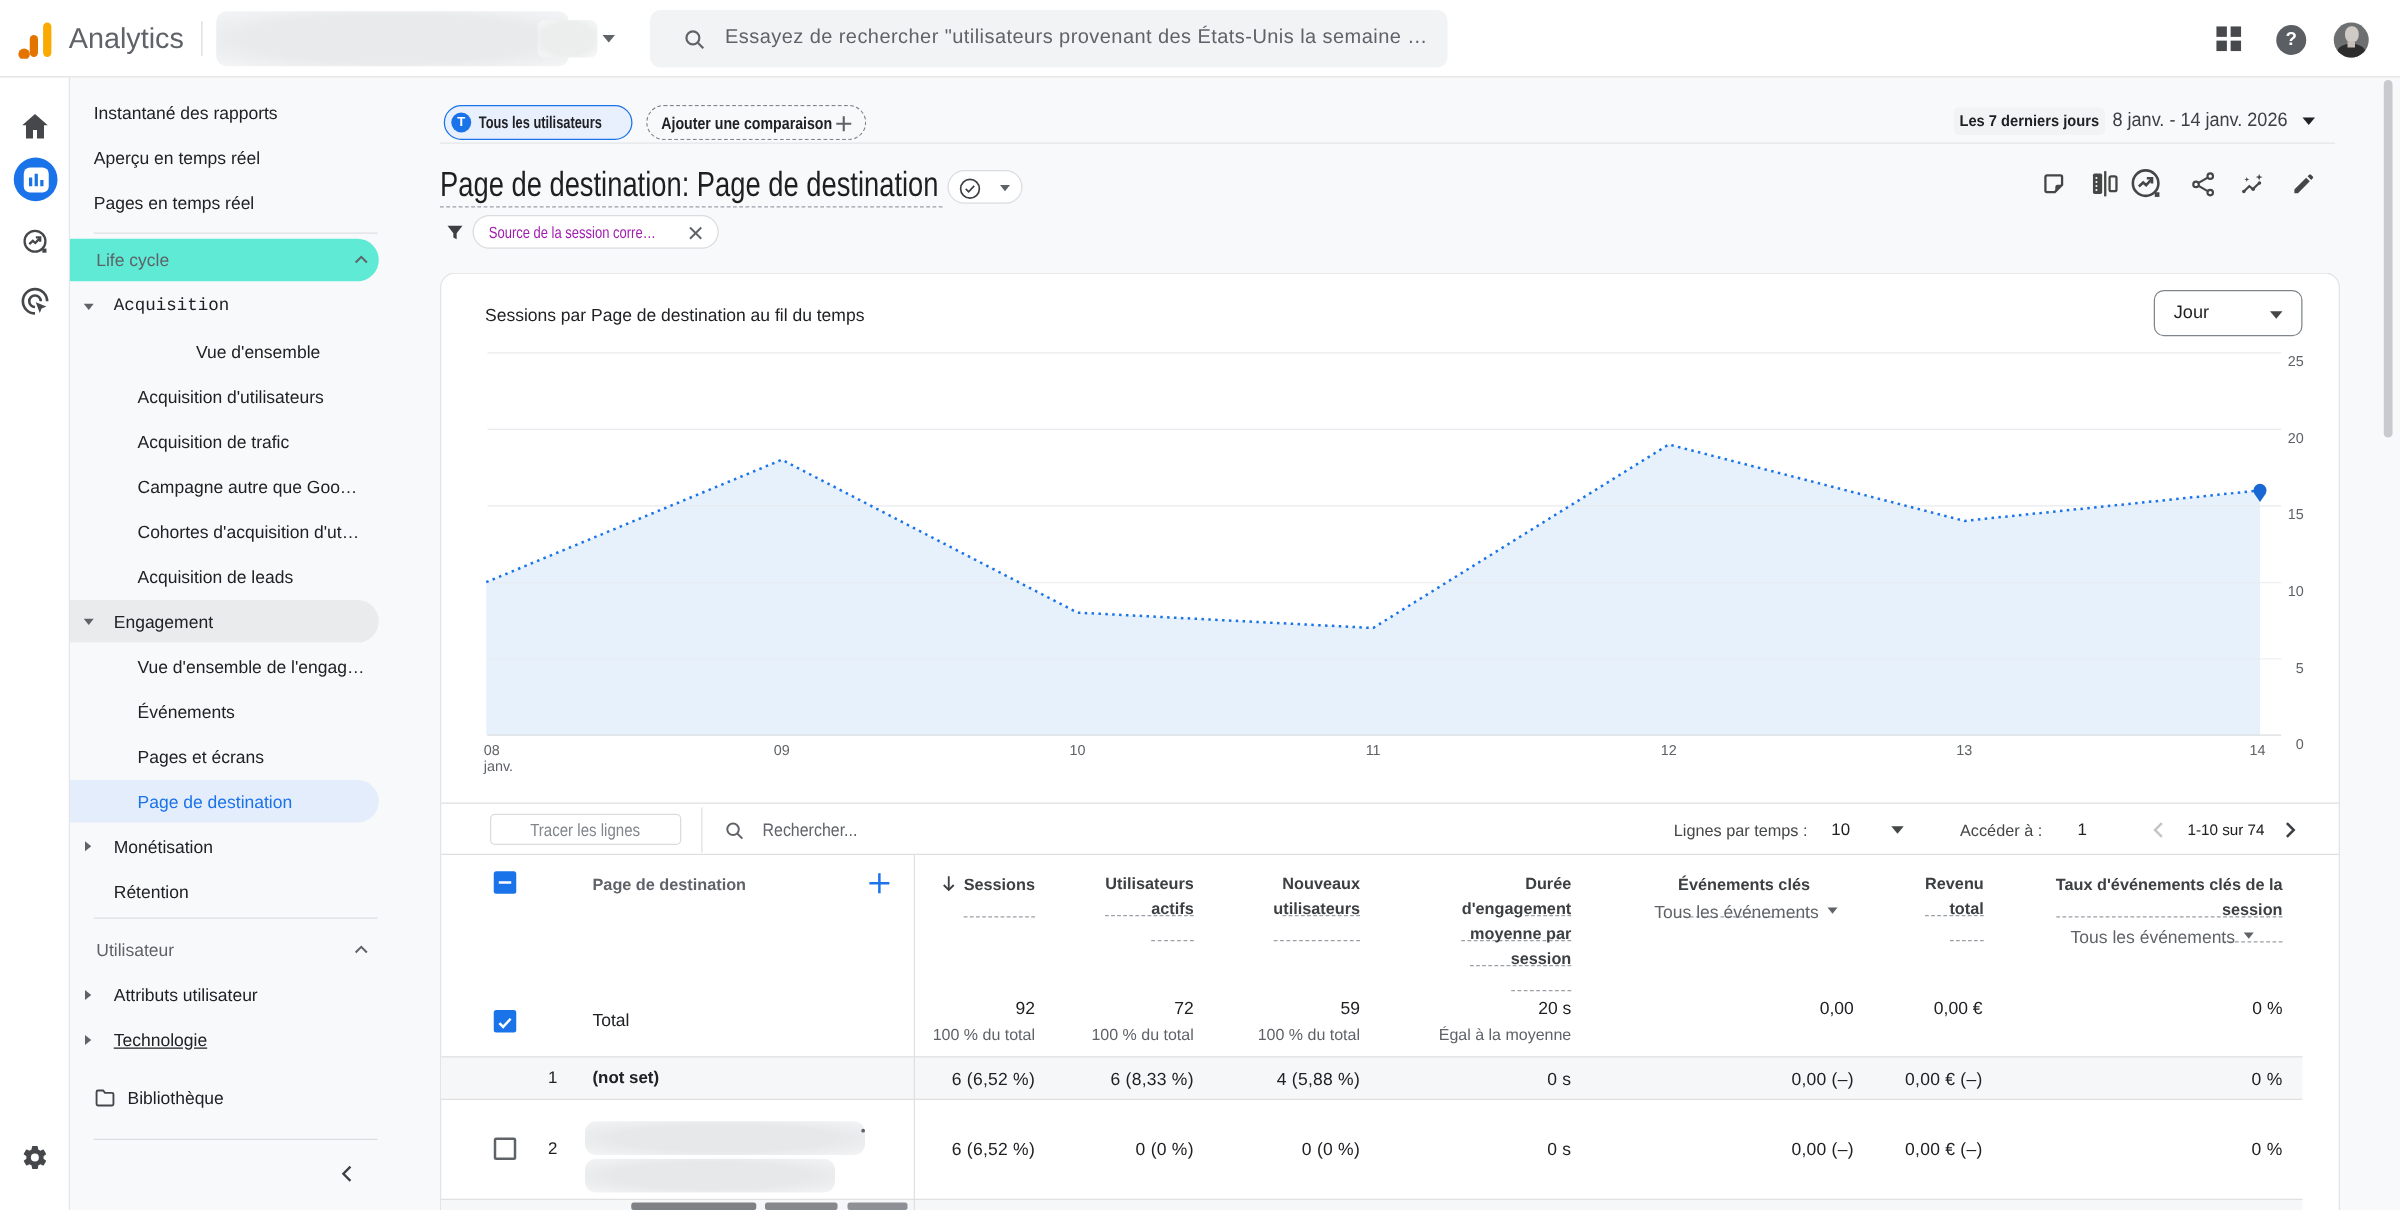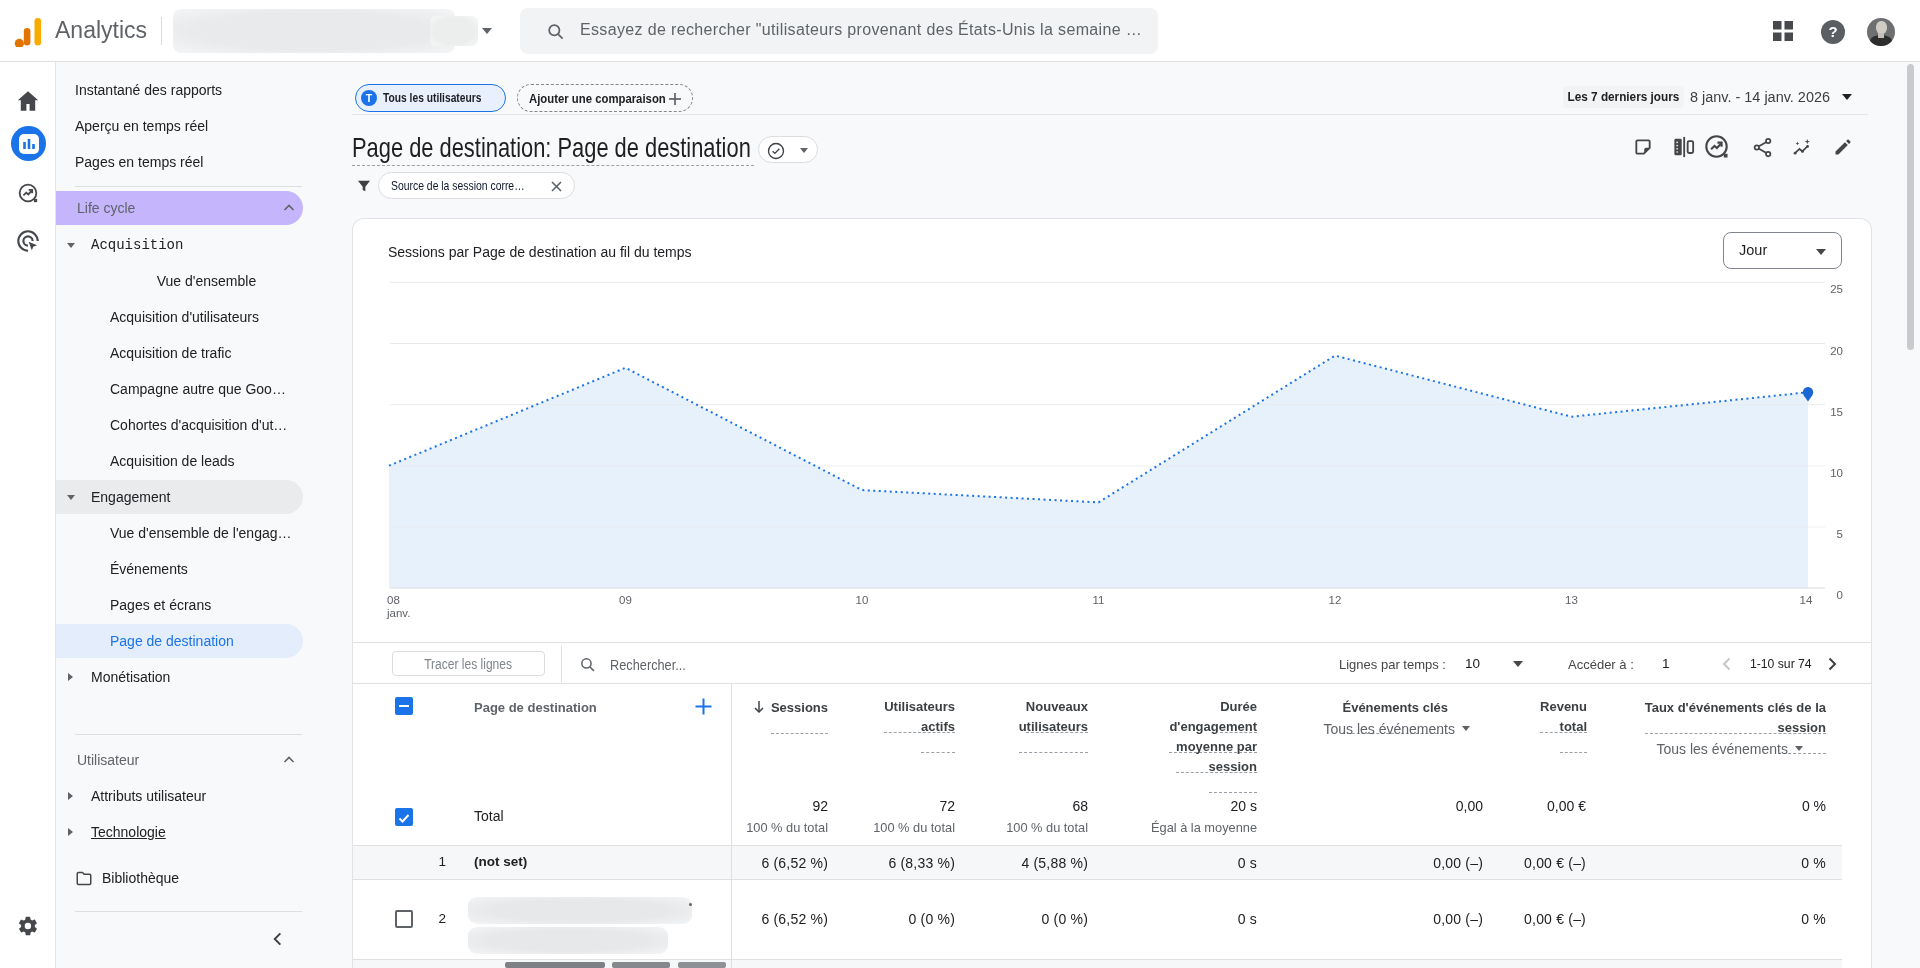--- a/index.html
+++ b/index.html
@@ -16,34 +16,34 @@
     background:radial-gradient(ellipse at 50% 50%, #eceded 60%, #f7f8f8 100%); }
   .caret { width:0; height:0; border-left:5px solid transparent; border-right:5px solid transparent; border-top:6px solid #5f6368; }
   .searchbar { position:absolute; left:520px; top:8px; width:638px; height:46px; background:#f1f3f4; border-radius:8px; }
   .searchbar .ph { position:absolute; left:60px; top:13px; font-size:16px; color:#5f6368; white-space:nowrap; }
   
   .rail { position:absolute; left:0; top:62px; width:56px; height:906px; background:#fff; border-right:1px solid #e3e5e8; }
   
   .drawer { position:absolute; left:56px; top:62px; width:247px; height:906px; }
   .nav-item { position:absolute; left:0; width:247px; height:34px; font-size:14px; color:#202124; line-height:34px; white-space:nowrap; }
   .nav-head { color:#5f6368; }
-  .pill-gray { background:#c4b5fd; border-radius:0 17px 17px 0; }
+  .pill-gray { background:#5eead4; border-radius:0 17px 17px 0; }
   .pill-gray2 { background:#e9ebed; border-radius:0 17px 17px 0; }
   .pill-blue { background:#e4edfc; border-radius:0 17px 17px 0; }
   .tri-down { display:inline-block; width:0; height:0; border-left:4.5px solid transparent; border-right:4.5px solid transparent; border-top:5.5px solid #5f6368; }
   .tri-right { display:inline-block; width:0; height:0; border-top:4.5px solid transparent; border-bottom:4.5px solid transparent; border-left:5.5px solid #5f6368; }
   .divider { position:absolute; height:1px; background:#dde0e3; }
   
   .chip1 { position:absolute; left:355px; top:84px; width:151px; height:28px; border:1.5px solid #1a73e8; background:#e8f0fe; border-radius:15px; }
   .chip2 { position:absolute; left:517px; top:84px; width:176px; height:28px; border:1px dashed #80868b; border-radius:15px; }
   .hdr-divider { position:absolute; left:352px; top:114px; width:1516px; height:1px; background:#e3e5e8; }
   .title { position:absolute; left:352px; top:132px; font-size:28px; color:#1f1f1f; white-space:nowrap; transform:scaleX(0.781); transform-origin:0 50%; }
   .title-dash { position:absolute; left:352px; top:165px; width:402px; border-top:1.5px dashed #9aa0a6; }
   .badge { position:absolute; left:758px; top:136px; width:60px; height:27px; border:1px solid #dadce0; border-radius:14px; background:#fff; }
-  .fchip { position:absolute; left:378px; top:172px; height:27px; border:1px solid #dadce0; border-radius:14px; background:#fff; font-size:13px; color:#0f172a; line-height:25px; padding:0 12px; }
+  .fchip { position:absolute; left:378px; top:172px; height:27px; border:1px solid #dadce0; border-radius:14px; background:#fff; font-size:13px; color:#a21caf; line-height:25px; padding:0 12px; }
   
   .card { position:absolute; left:352px; top:218px; width:1520px; height:750px; background:#fff; border:1px solid #e1e3e6; border-radius:12px 12px 0 0; border-bottom:none; }
   .jour { position:absolute; left:1723px; top:232px; width:119px; height:37px; border:1px solid #80868b; border-radius:8px; background:#fff; }
   
   .hline { position:absolute; height:1px; background:#e0e0e0; }
   .vline { position:absolute; width:1px; background:#e0e0e0; }
   .cell { position:absolute; white-space:nowrap; }
   .cb { position:absolute; width:18px; height:18px; border-radius:2px; }
   .cb-on { background:#1a73e8; }
   .cb-off { border:2px solid #5f6368; background:#fff; }
@@ -134,20 +134,21 @@
   <div class="nav-item" style="top:238px; padding-left:54px;">Acquisition d'utilisateurs</div>
   <div class="nav-item" style="top:310px; padding-left:54px;">Campagne autre que Goo…</div>
   <div class="nav-item" style="top:346px; padding-left:54px;">Cohortes d'acquisition d'ut…</div>
   <div class="nav-item" style="top:382px; padding-left:54px;">Acquisition de leads</div>
   <div class="nav-item pill-gray2" style="top:418px;"><span class="tri-down abs" style="left:11px; top:15px;"></span><span style="padding-left:35px;">Engagement</span></div>
   <div class="nav-item" style="top:454px; padding-left:54px;">Vue d'ensemble de l'engag…</div>
   <div class="nav-item" style="top:490px; padding-left:54px;">Événements</div>
   <div class="nav-item" style="top:526px; padding-left:54px;">Pages et écrans</div>
   <div class="nav-item pill-blue" style="top:562px; padding-left:54px; color:#1a73e8;">Page de destination</div>
   <div class="nav-item" style="top:598px;"><span class="tri-right abs" style="left:12px; top:13px;"></span><span style="padding-left:35px;">Monétisation</span></div>
+  <div class="nav-item" style="top:634px; padding-left:35px;">Rétention</div>
   <div class="divider" style="left:19px; top:672px; width:227px;"></div>
   <div class="nav-item nav-head" style="top:681px; padding-left:21px;">Utilisateur
     <svg class="abs" style="right:8px; top:11px;" width="12" height="12" viewBox="0 0 12 12" fill="none" stroke="#5f6368" stroke-width="1.6">
         <path d="M1.5 8 6 3.5 10.5 8"></path>
       </svg>
   </div>
   <div class="nav-item" style="top:717px;"><span class="tri-right abs" style="left:12px; top:13px;"></span><span style="padding-left:35px;">Attributs utilisateur</span></div>
   <div class="nav-item" style="top:753px;text-decoration:underline;"><span class="tri-right abs" style="left:12px; top:13px;"></span><span style="padding-left:35px;">Technologie</span></div>
   <div class="nav-item" style="top:799px;">
     <svg class="abs" style="left:19px; top:8px;" width="18" height="18" viewBox="0 0 24 24" fill="none" stroke="#45474b" stroke-width="2">
@@ -333,21 +334,21 @@
   <div class="cb cb-on" style="left:395px; top:808px;">
     <svg class="abs" style="left:2px; top:3px;" width="14" height="14" viewBox="0 0 14 14" fill="none" stroke="#fff" stroke-width="2">
         <path d="M2.5 7.5 5.5 10.5 11.5 4"></path>
       </svg>
   </div>
   <div class="cell" style="left:474px; top:808px; font-size:14px;">Total</div>
   <div class="cell" style="right:1092px; top:798px; font-size:14px;">92</div>
   <div class="cell sub" style="right:1092px; top:820px;">100 % du total</div>
   <div class="cell" style="right:965px; top:798px; font-size:14px;">72</div>
   <div class="cell sub" style="right:965px; top:820px;">100 % du total</div>
-  <div class="cell" style="right:832px; top:798px; font-size:14px;">68</div>
+  <div class="cell" style="right:832px; top:798px; font-size:14px;">59</div>
   <div class="cell sub" style="right:832px; top:820px;">100 % du total</div>
   <div class="cell" style="right:663px; top:798px; font-size:14px;">20 s</div>
   <div class="cell sub" style="right:663px; top:820px;">Égal à la moyenne</div>
   <div class="cell" style="right:437px; top:798px; font-size:14px;">0,00</div>
   <div class="cell" style="right:334px; top:798px; font-size:14px;">0,00 €</div>
   <div class="cell" style="right:94px; top:798px; font-size:14px;">0 %</div>
 
   <div class="row-alt" style="top:845px; height:34px;"></div>
   <div class="hline" style="left:353px; top:845px; width:1489px;"></div>
   <div class="cell" style="right:1474px; top:854px; font-size:13.5px;">1</div>

